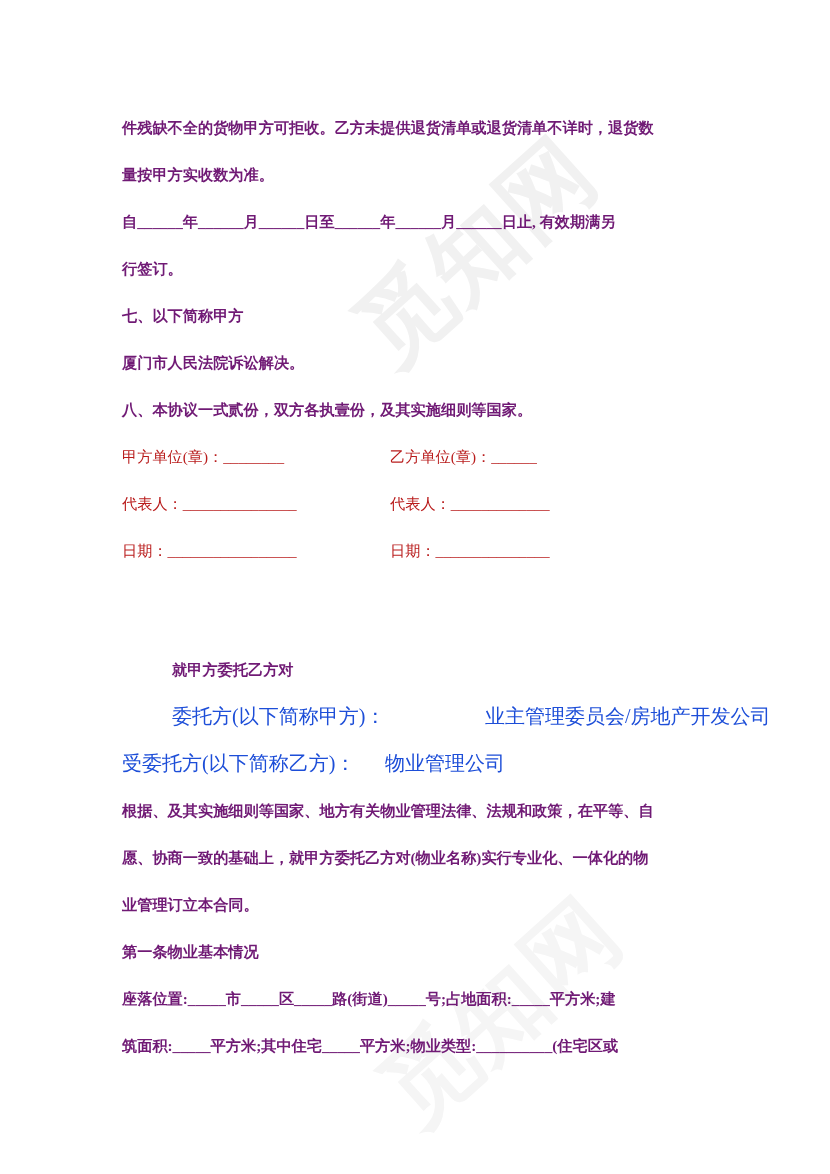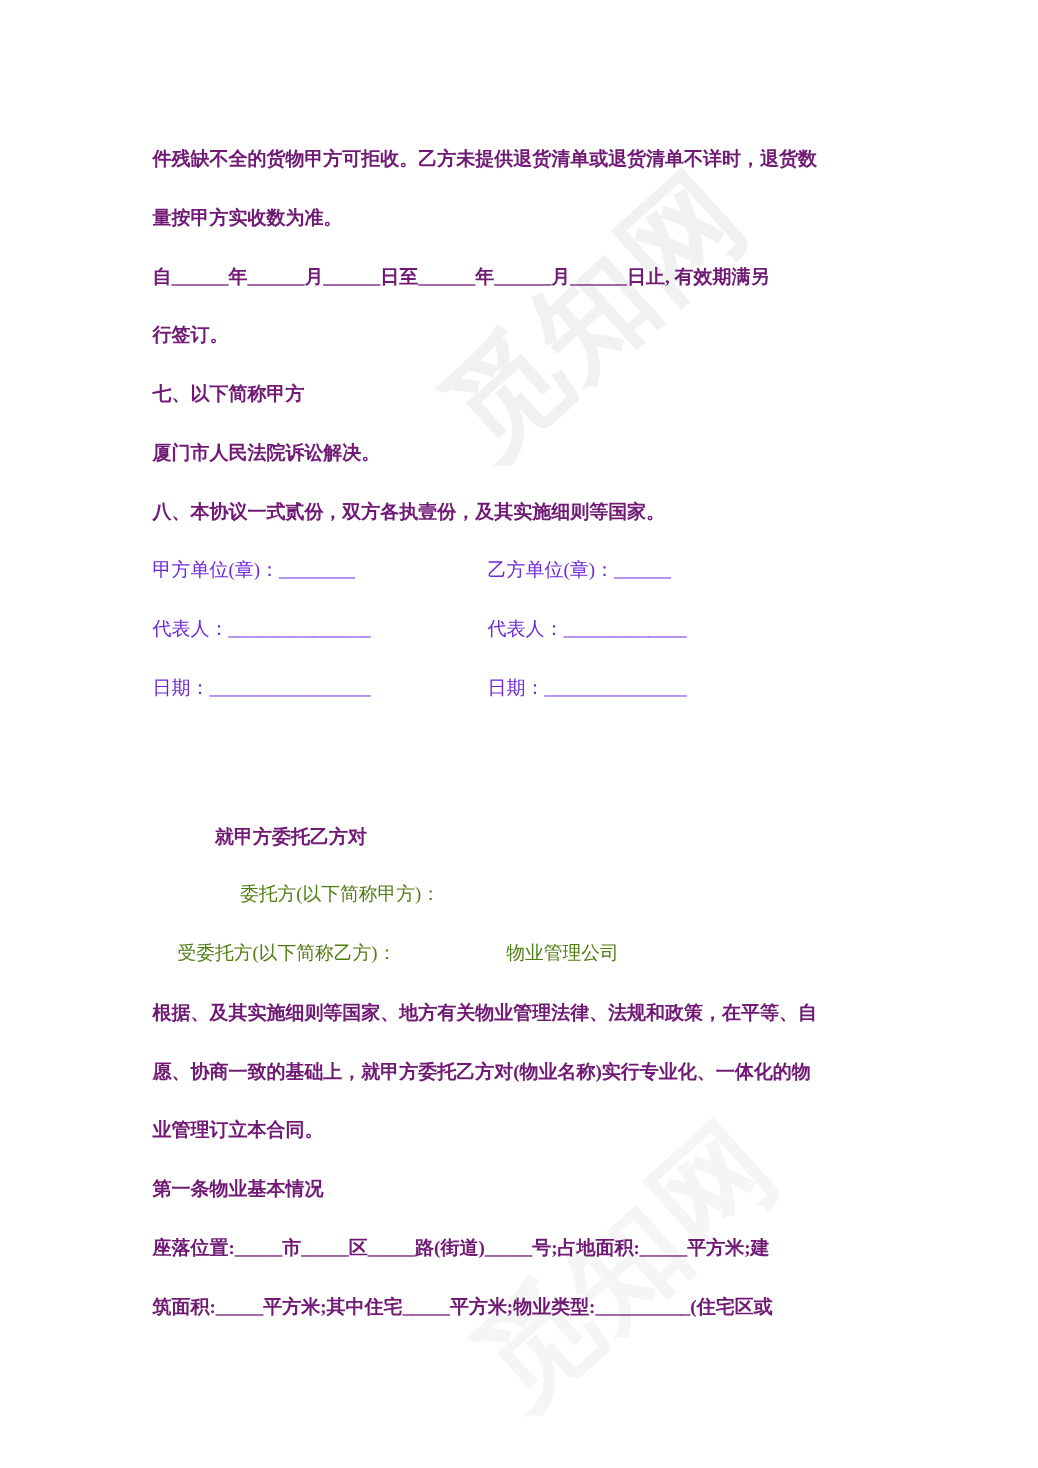--- a/index.html
+++ b/index.html
@@ -61,34 +61,33 @@
   .indent-1 { padding-left: 50px; }
 
   
   .doc-gap { height: 72px; }
 
   
   .sig-row {
     display: flex;
     font-size: 15.2px;
     line-height: 47px;
-    color: #6d28d9;
+    color: #b91c1c;
     white-space: nowrap;
   }
   .sig-col-left  { width: 243px; flex: 0 0 243px; }
   .sig-col-right { flex: 0 0 auto; margin-left: 25px; }
 
   
   .kv-row {
     display: flex;
-    font-size: 15px;
+    font-size: 20px;
     line-height: 47px;
-    color: #4d7c0f;
+    color: #1d4ed8;
     white-space: nowrap;
-    margin-left: 20px;
   }
   .kv-label { width: 263px; flex: 0 0 263px; }
   .kv-label.indented { padding-left: 50px; width: 313px; flex: 0 0 313px; }
   .kv-value { flex: 0 0 auto; }
 </style>
 </head>
 <body>
 
 <div class="page">
 
@@ -120,20 +119,21 @@
       <span class="sig-col-left">日期：_________________</span>
       <span class="sig-col-right">日期：_______________</span>
     </div>
 
     <div class="doc-gap"></div>
 
     <div class="line indent-1">就甲方委托乙方对</div>
 
     <div class="kv-row">
       <span class="kv-label indented">委托方(以下简称甲方)：</span>
+      <span class="kv-value">业主管理委员会/房地产开发公司</span>
     </div>
     <div class="kv-row">
       <span class="kv-label">受委托方(以下简称乙方)：</span>
       <span class="kv-value">物业管理公司</span>
     </div>
 
     <div class="line">根据、及其实施细则等国家、地方有关物业管理法律、法规和政策，在平等、自</div>
     <div class="line">愿、协商一致的基础上，就甲方委托乙方对(物业名称)实行专业化、一体化的物</div>
     <div class="line">业管理订立本合同。</div>
 

